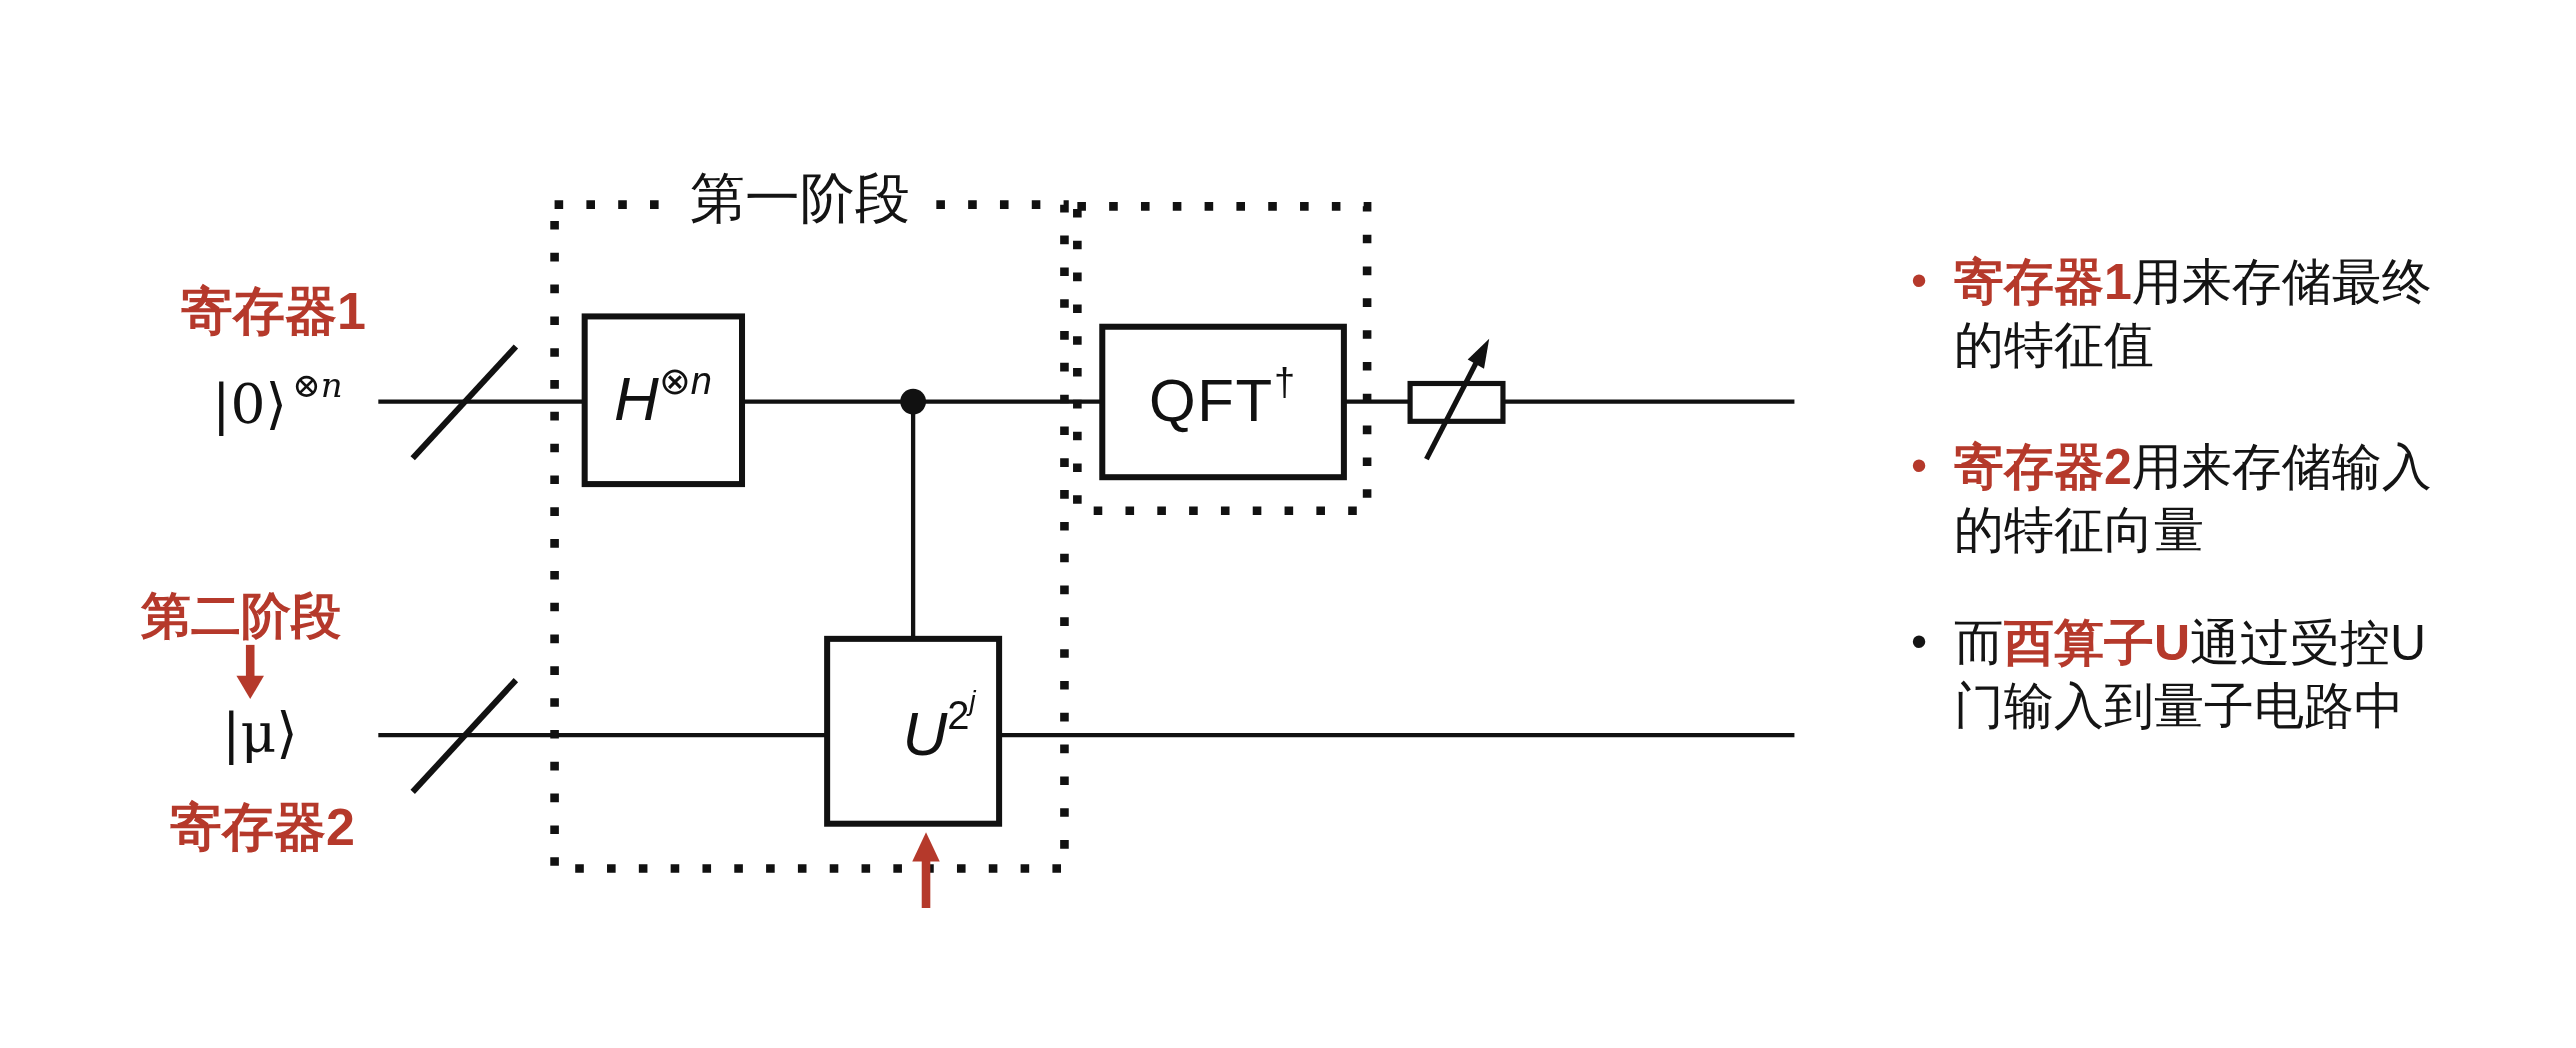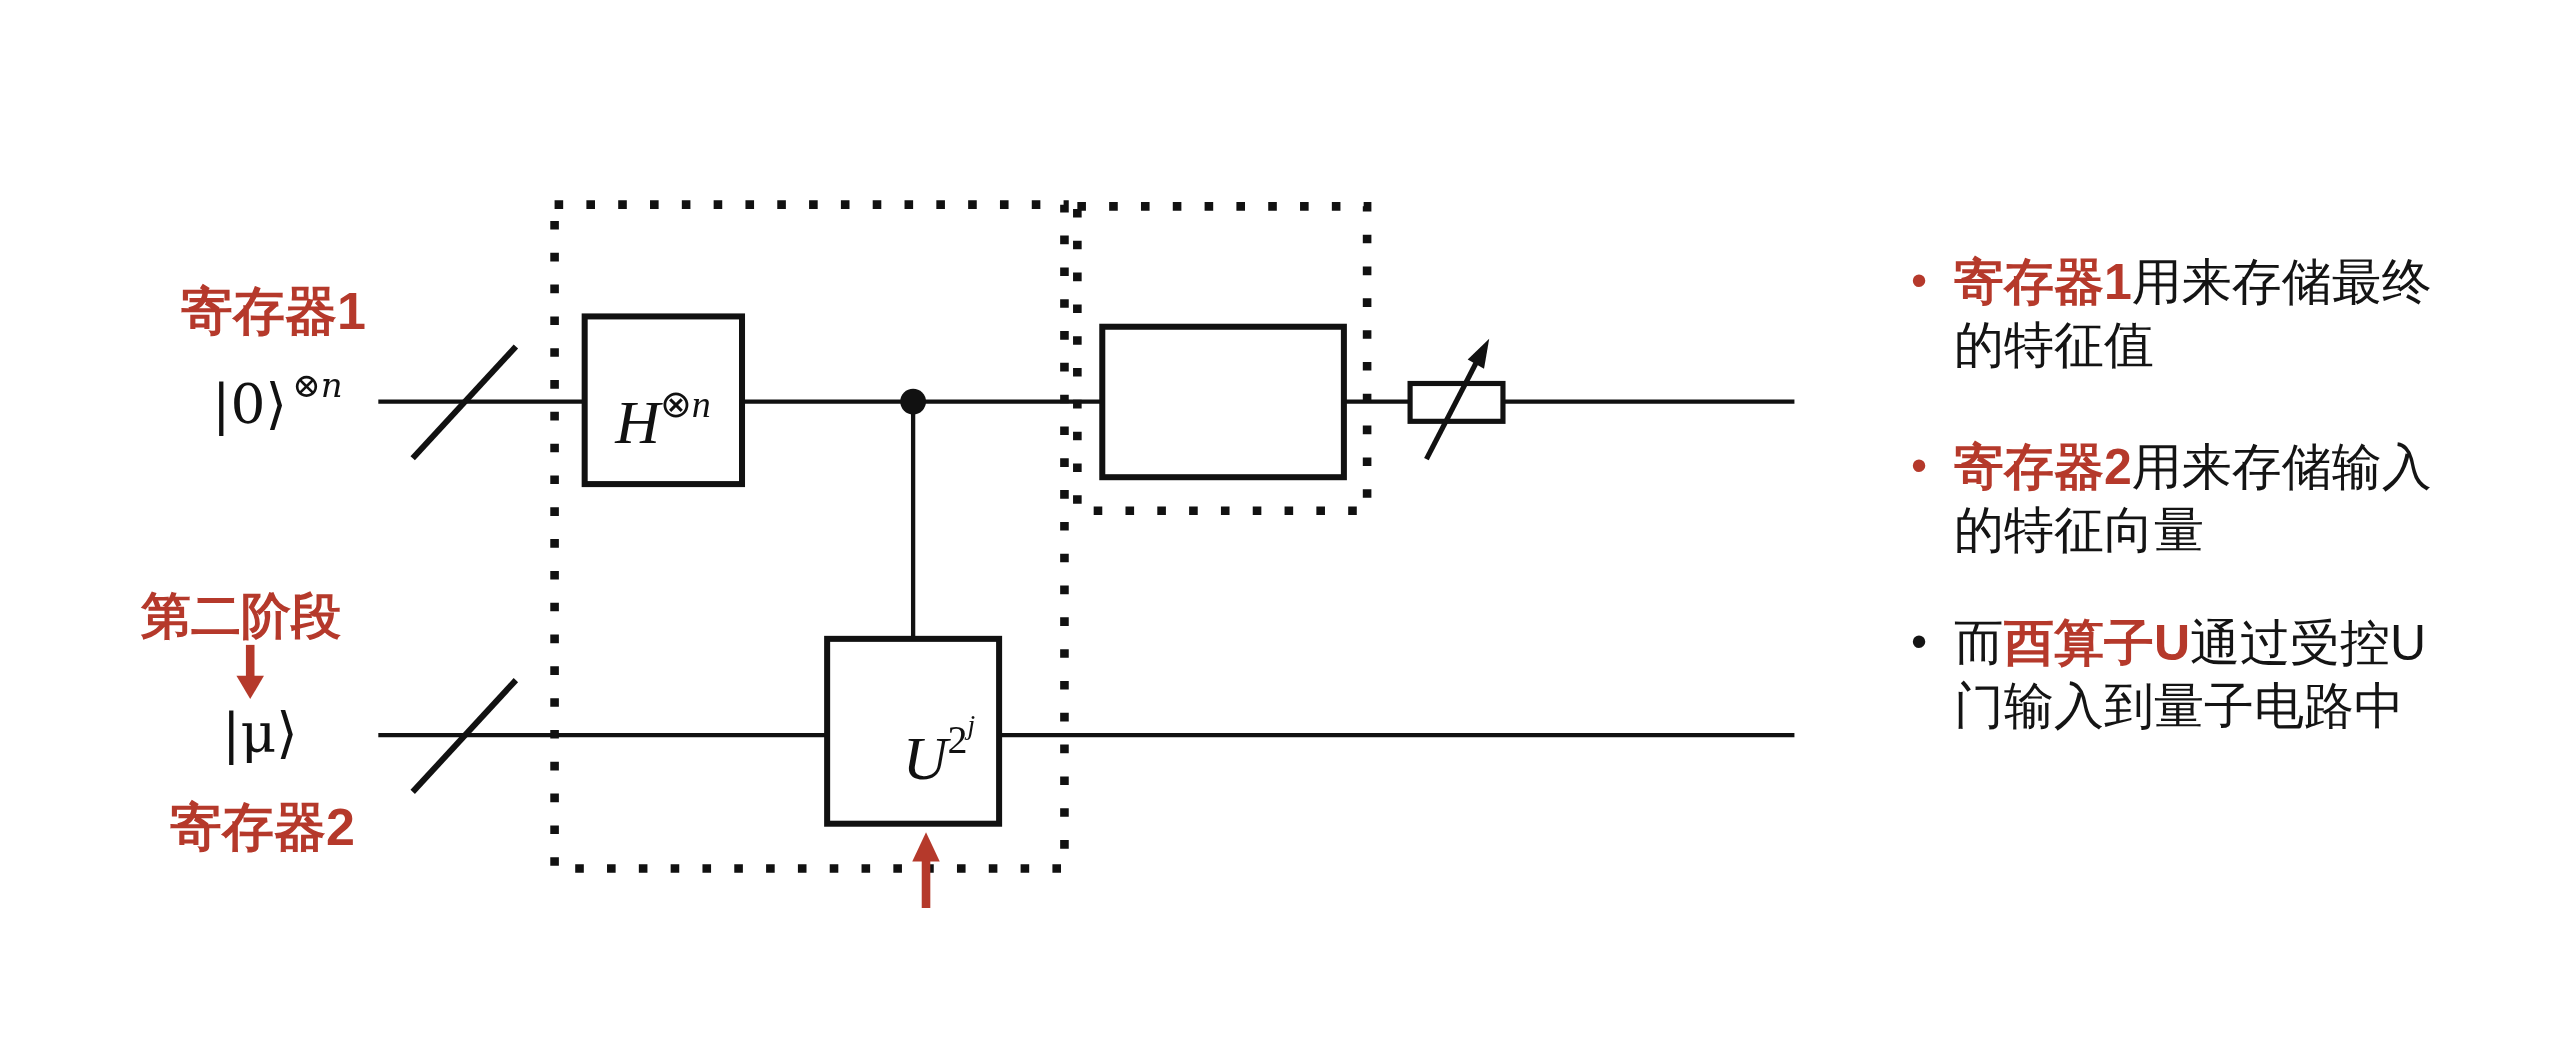--- a/index.html
+++ b/index.html
@@ -14,21 +14,21 @@
   .serif{font-family:"DejaVu Serif","DejaVu Sans",serif;}
   .reg-label{font-size:52px;font-weight:700;line-height:1.05;}
   .eig-label{font-size:50px;font-weight:700;line-height:1.05;}
   .ket{font-size:55px;transform:translateY(-50%);}
   .ket .sup{font-size:34px;vertical-align:26px;margin-left:5.2px;}
   .ket .sup .ital{font-style:italic;}
   .stage-label{
     transform:translate(-50%,-50%);background:#ffffff;padding:0 15.5px;
     font-size:55px;color:#141414;z-index:3;
   }
-  .gate-label{transform:translate(-50%,-50%);z-index:3;font-family:Liberation Serif, serif;margin-top:24px;}
+  .gate-label{transform:translate(-50%,-50%);z-index:3;font-family:Liberation Sans, sans-serif;}
   .gate-label .base{font-style:italic;font-size:62px;}
   .gate-label .roman{font-style:normal;font-size:60px;letter-spacing:1.7px;}
   .gate-label .sup{font-size:38px;vertical-align:26px;}
   .gate-label .sup2{font-size:40px;vertical-align:26px;}
   .gate-label .supsup{font-size:27.5px;font-style:italic;vertical-align:45px;}
   .gate-label .ital{font-style:italic;}
   .note-label{font-size:53px;font-weight:700;line-height:1.05;}
   .bullet{position:absolute;left:1911px;width:567px;font-size:50px;line-height:63px;z-index:2;}
   .bullet .marker{position:absolute;left:0;top:-1.7px;font-size:46px;}
   .bullet .text{display:block;margin-left:43px;width:516px;white-space:normal;word-break:break-all;color:#141414;}
@@ -74,29 +74,33 @@
   </div>
 
   <div class="abs eig-label red" style="left:141px;top:590px;">第二阶段</div>
 
   <div class="abs ket serif" style="left:222px;top:733px;">
     <span>|</span><span class="ital">μ</span><span>⟩</span>
   </div>
 
   <div class="abs reg-label red" style="left:170px;top:800px;">寄存器2</div>
 
+  <div class="abs stage-label" style="left:800px;top:199px;">第一阶段</div>
 
   <div class="abs gate-label" style="left:663px;top:396px;">
     <span class="base">H</span><span class="sup"><span>⊗</span><span class="ital">n</span></span>
   </div>
 
   <div class="abs gate-label" style="left:939px;top:727px;">
     <span class="base">U</span><span class="sup2">2</span><span class="supsup">j</span>
   </div>
 
+  <div class="abs gate-label" style="left:1222px;top:398px;">
+    <span class="roman">QFT</span><span class="sup">†</span>
+  </div>
 
 
   <div class="bullet" style="top:251px;">
     <span class="marker" style="color: rgb(181, 57, 43);">•</span>
     <span class="text"><span></span><span class="em">寄存器1</span><span>用来存储最终的特征值</span></span>
   </div>
 
   <div class="bullet" style="top:436px;">
     <span class="marker" style="color: rgb(181, 57, 43);">•</span>
     <span class="text"><span></span><span class="em">寄存器2</span><span>用来存储输入的特征向量</span></span>

